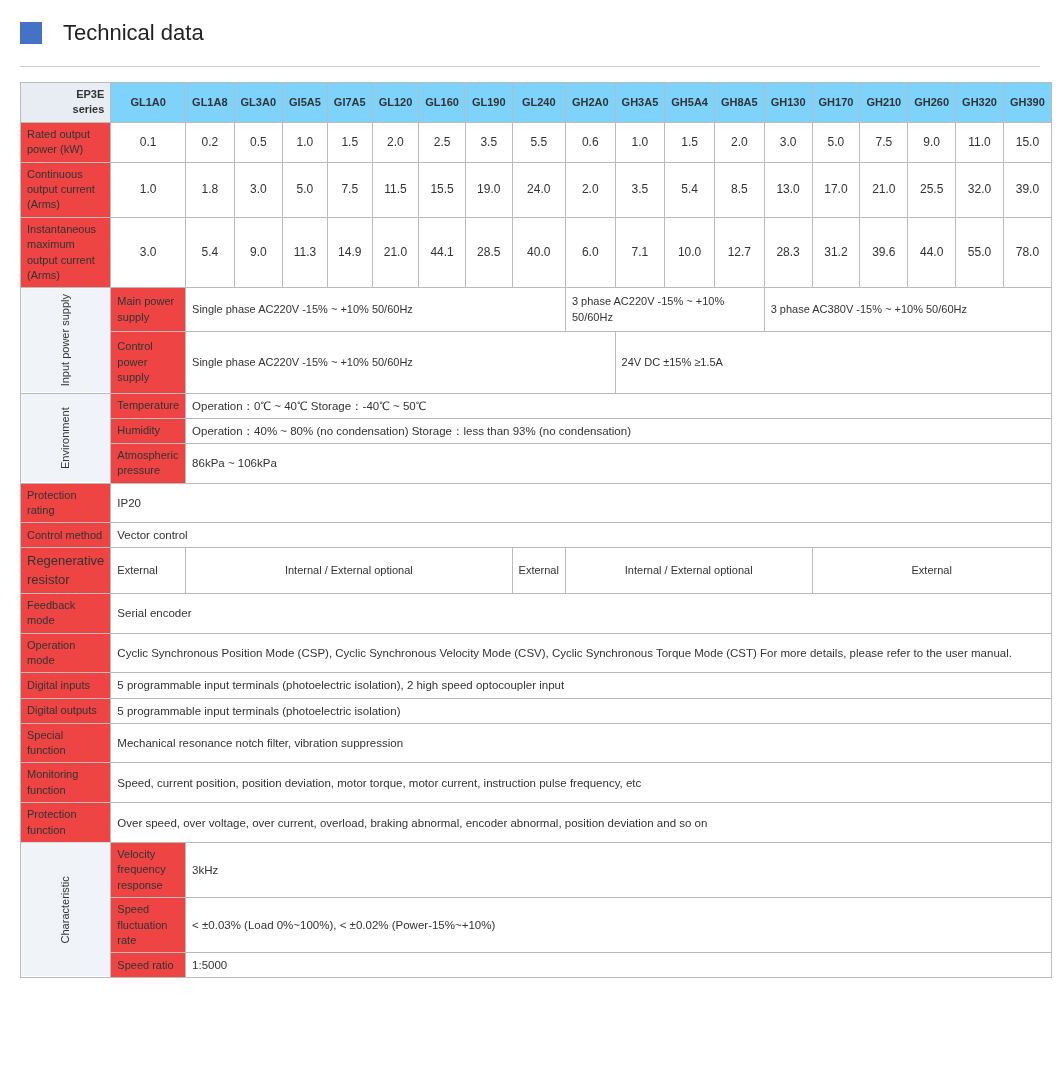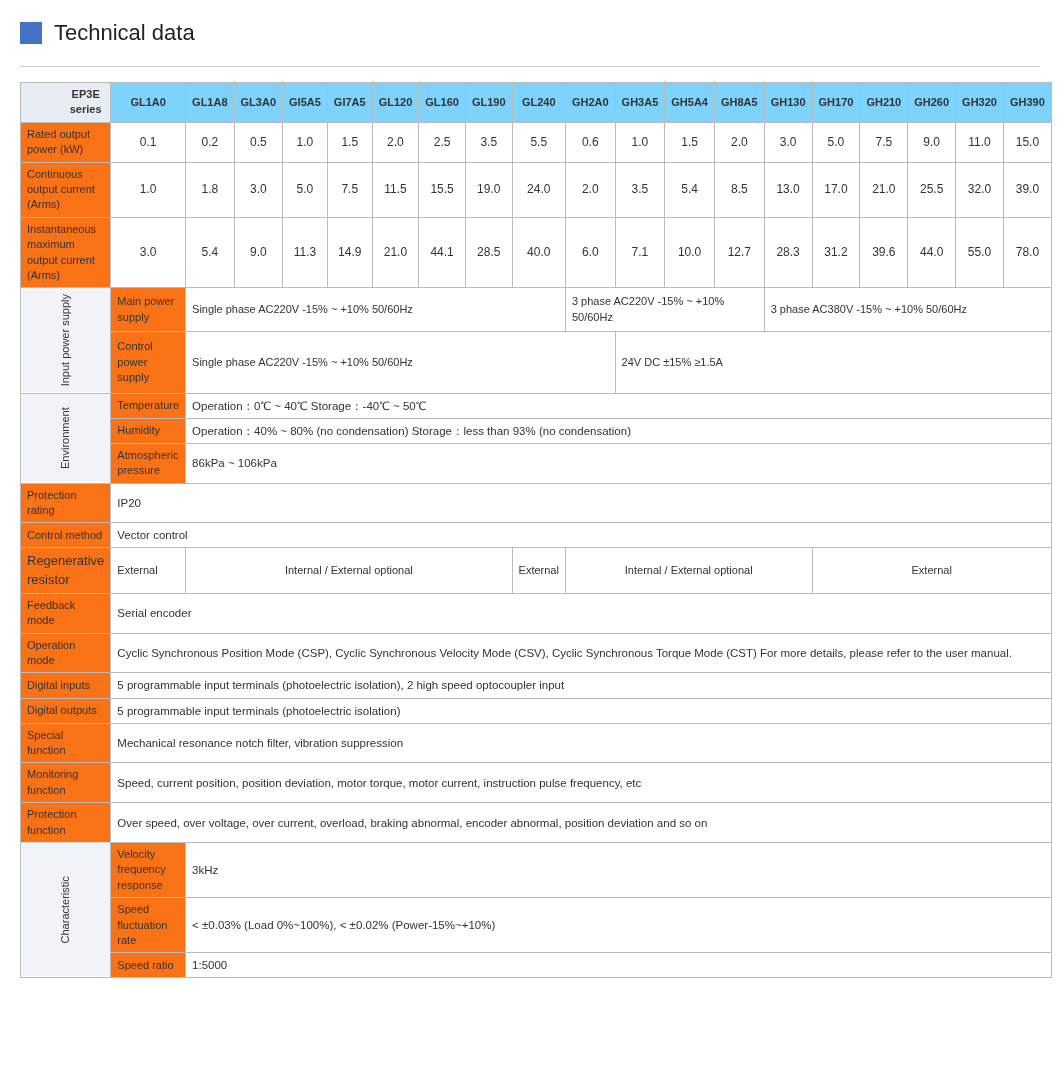--- a/index.html
+++ b/index.html
@@ -6,21 +6,21 @@
     body {
       font-family: Arial, sans-serif;
       font-size: 12px;
       background: #fff;
       color: #333;
       padding: 20px;
     }
     .page-title {
       display: flex;
       align-items: center;
-      gap: 12px;
+      gap: 21px;
       margin-bottom: 20px;
       font-size: 22px;
       font-weight: normal;
       color: #222;
     }
     .title-icon {
       width: 22px;
       height: 22px;
       background: #4472C4;
       display: inline-block;
@@ -42,21 +42,21 @@
       vertical-align: middle;
       line-height: 1.4;
     }
     .header-row td {
       background: #7dd3fc;
       font-weight: bold;
       text-align: center;
       font-size: 11px;
     }
     .label-cell {
-      background: #f97316;
+      background: #ef4444;
       font-size: 11px;
       color: #333;
     }
     .rotated-cell {
       writing-mode: vertical-rl;
       transform: rotate(180deg);
       text-align: center;
       background: #f0f4f8;
       font-size: 11px;
       white-space: nowrap;
@@ -78,21 +78,21 @@
 <div class="page-title">
   <span class="title-icon"></span>
   <span>Technical data</span>
 </div>
 <div class="title-divider"></div>
 
 <table>
 
   <tbody>
       <tr class="header-row">
-    <td style="text-align:center;background:#e8edf4;font-weight:bold;padding-left:46px;">EP3E series</td>
+    <td style="text-align:right;background:#e8edf4;font-weight:bold;padding-left:46px;">EP3E series</td>
     <td>GL1A0</td>
     <td>GL1A8</td>
     <td>GL3A0</td>
     <td>GI5A5</td>
     <td>GI7A5</td>
     <td>GL120</td>
     <td>GL160</td>
     <td>GL190</td>
     <td>GL240</td>
     <td>GH2A0</td>

